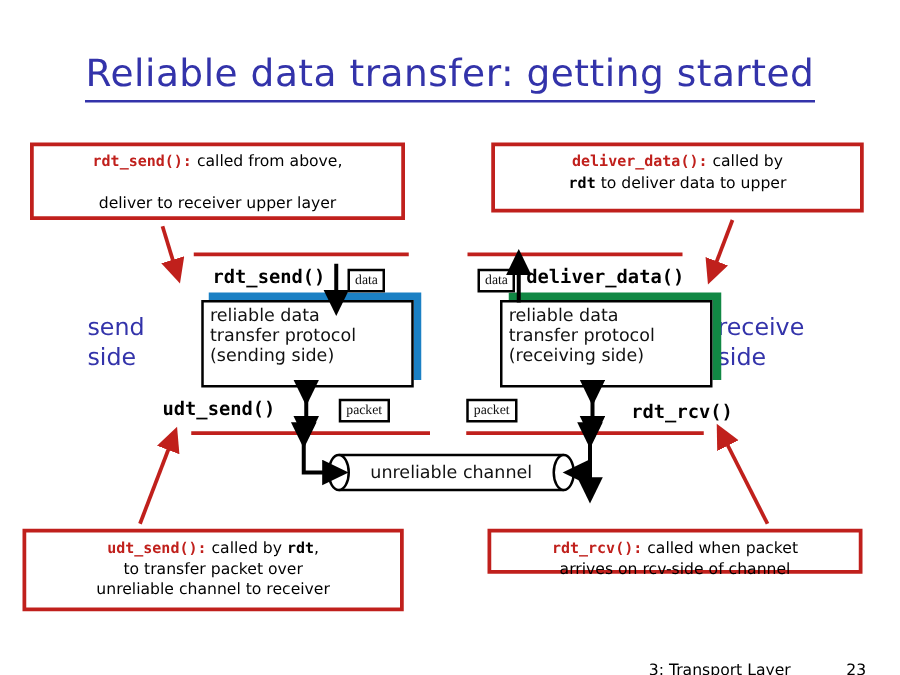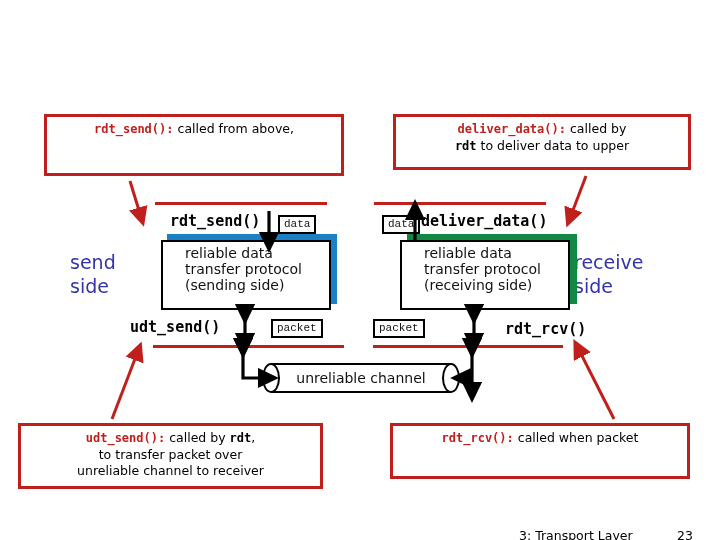--- a/index.html
+++ b/index.html
@@ -46,24 +46,24 @@
     color:#c0201c;
     font-weight:bold;
     font-size:12px;
   }
   .callout .mono-k{
     font-family:"DejaVu Sans Mono", monospace;
     color:#000000;
     font-weight:bold;
     font-size:12px;
   }
-  #callout-rdt-send{left:44px;top:114px;width:300px;height:62px;}
+  #callout-rdt-send{left:24px;top:114px;width:300px;height:62px;}
   #callout-deliver-data{left:393px;top:114px;width:298px;height:56px;}
   #callout-udt-send{left:18px;top:423px;width:305px;height:66px;}
-  #callout-rdt-rcv{left:390px;top:423px;width:300px;height:56px;}
+  #callout-rdt-rcv{left:390px;top:423px;width:300px;height:36px;}
 
   
   .sidelabel{
     position:absolute;
     color:#3333aa;
     font-family:"DejaVu Sans", sans-serif;
     font-size:19px;
     line-height:24px;
     text-align:left;
     white-space:nowrap;
@@ -96,35 +96,35 @@
   .protoshadow{position:absolute;}
   .protobox{
     position:absolute;
     border:2px solid #000000;
     background:#ffffff;
     box-sizing:border-box;
     font-family:"DejaVu Sans", sans-serif;
     font-size:14px;
     line-height:16px;
     color:#111111;
-    padding:3px 22px;
+    padding:3px 5px;
     white-space:pre-line;
   }
   #shadow-send{left:167px;top:234px;width:170px;height:70px;background:#1b80c4;}
   #proto-send{left:161px;top:240px;width:170px;height:70px;}
   #shadow-recv{left:407px;top:234px;width:170px;height:70px;background:#118844;}
   #proto-recv{left:400px;top:240px;width:170px;height:70px;}
 
   
   .tag{
     position:absolute;
     border:2px solid #000000;
     background:#ffffff;
     box-sizing:border-box;
-    font-family:Liberation Mono, monospace;
+    font-family:Liberation Serif, serif;
     font-size:11px;
     line-height:13px;
     color:#111111;
     text-align:center;
     padding:1px 4px;
     white-space:nowrap;
   }
   #tag-data-left{left:278px;top:215px;}
   #tag-data-right{left:382px;top:215px;}
   #tag-packet-left{left:271px;top:319px;}
@@ -162,39 +162,42 @@
   #footer-text{left:519px;}
   #footer-page{left:677px;}
 
   svg.overlay{position:absolute;left:0;top:0;width:720px;height:540px;pointer-events:none;}
 </style>
 </head>
 <body>
 
 <div id="slide">
 
+  <div class="title"><span>Reliable data transfer: getting started</span></div>
 
   <div class="callout" id="callout-rdt-send">
     <span class="mono">rdt_send():</span><span> called from above,</span><br>
     <br>
+    <span>deliver to receiver upper layer</span>
   </div>
 
   <div class="callout" id="callout-udt-send">
     <span class="mono">udt_send():</span><span> called by </span><span class="mono-k">rdt</span><span>,</span><br>
     <span>to transfer packet over</span><br>
     <span>unreliable channel to receiver</span>
   </div>
 
   <div class="callout" id="callout-deliver-data">
     <span class="mono">deliver_data():</span><span> called by</span><br>
     <span class="mono-k">rdt</span><span> to deliver data to upper</span>
   </div>
 
   <div class="callout" id="callout-rdt-rcv">
     <span class="mono">rdt_rcv():</span><span> called when packet</span><br>
+    <span>arrives on rcv-side of channel</span>
   </div>
 
   <div class="sidelabel" id="label-send-side" style="white-space:pre-line;">send
 side</div>
   <div class="sidelabel" id="label-receive-side" style="white-space:pre-line;">receive
 side</div>
 
   <div class="hrule" id="hrule-tl"></div>
   <div class="hrule" id="hrule-tr"></div>
   <div class="hrule" id="hrule-bl"></div>

